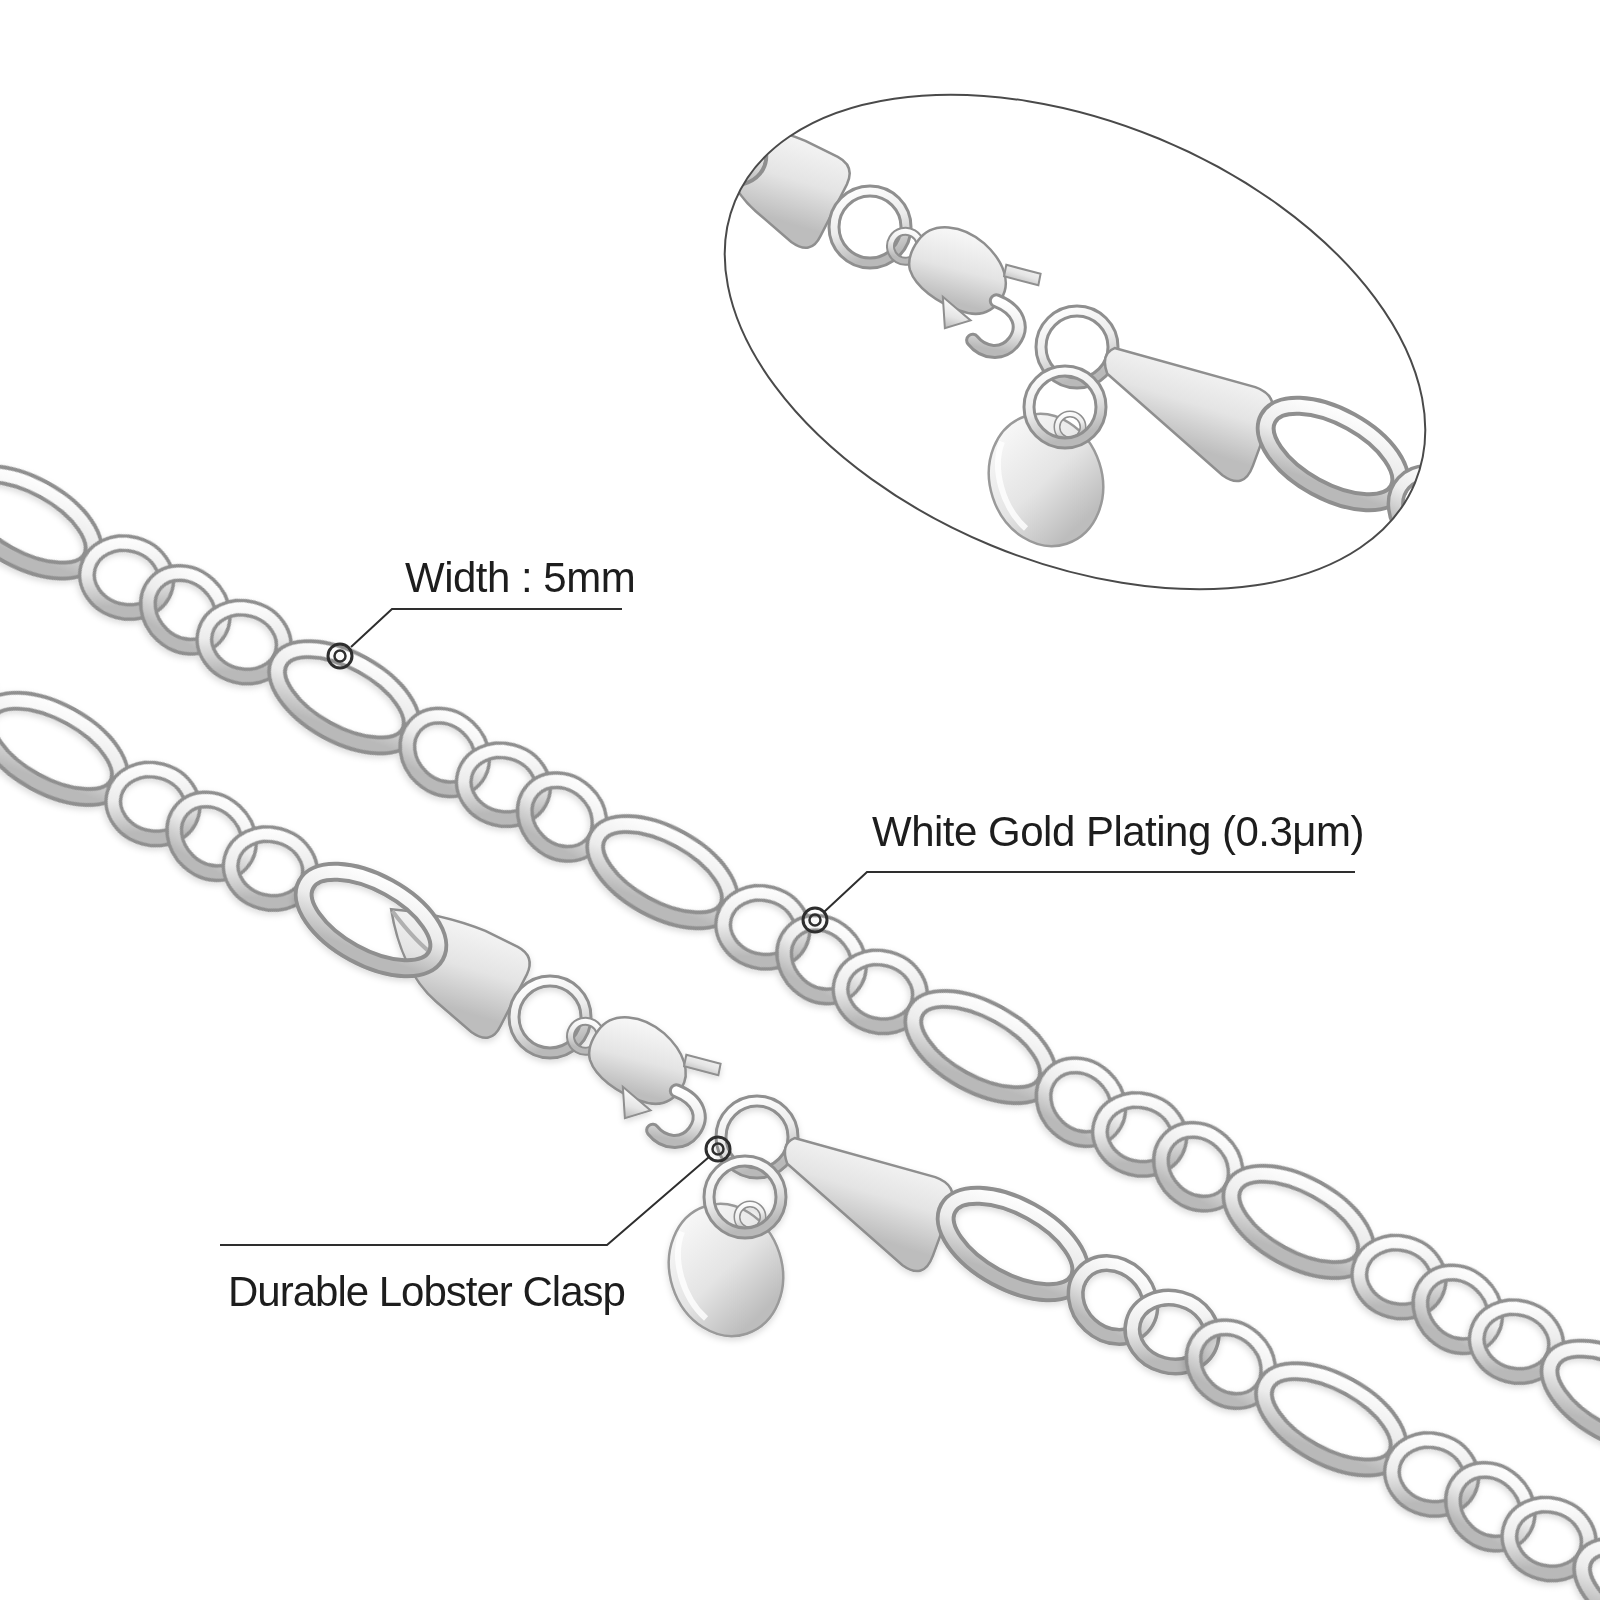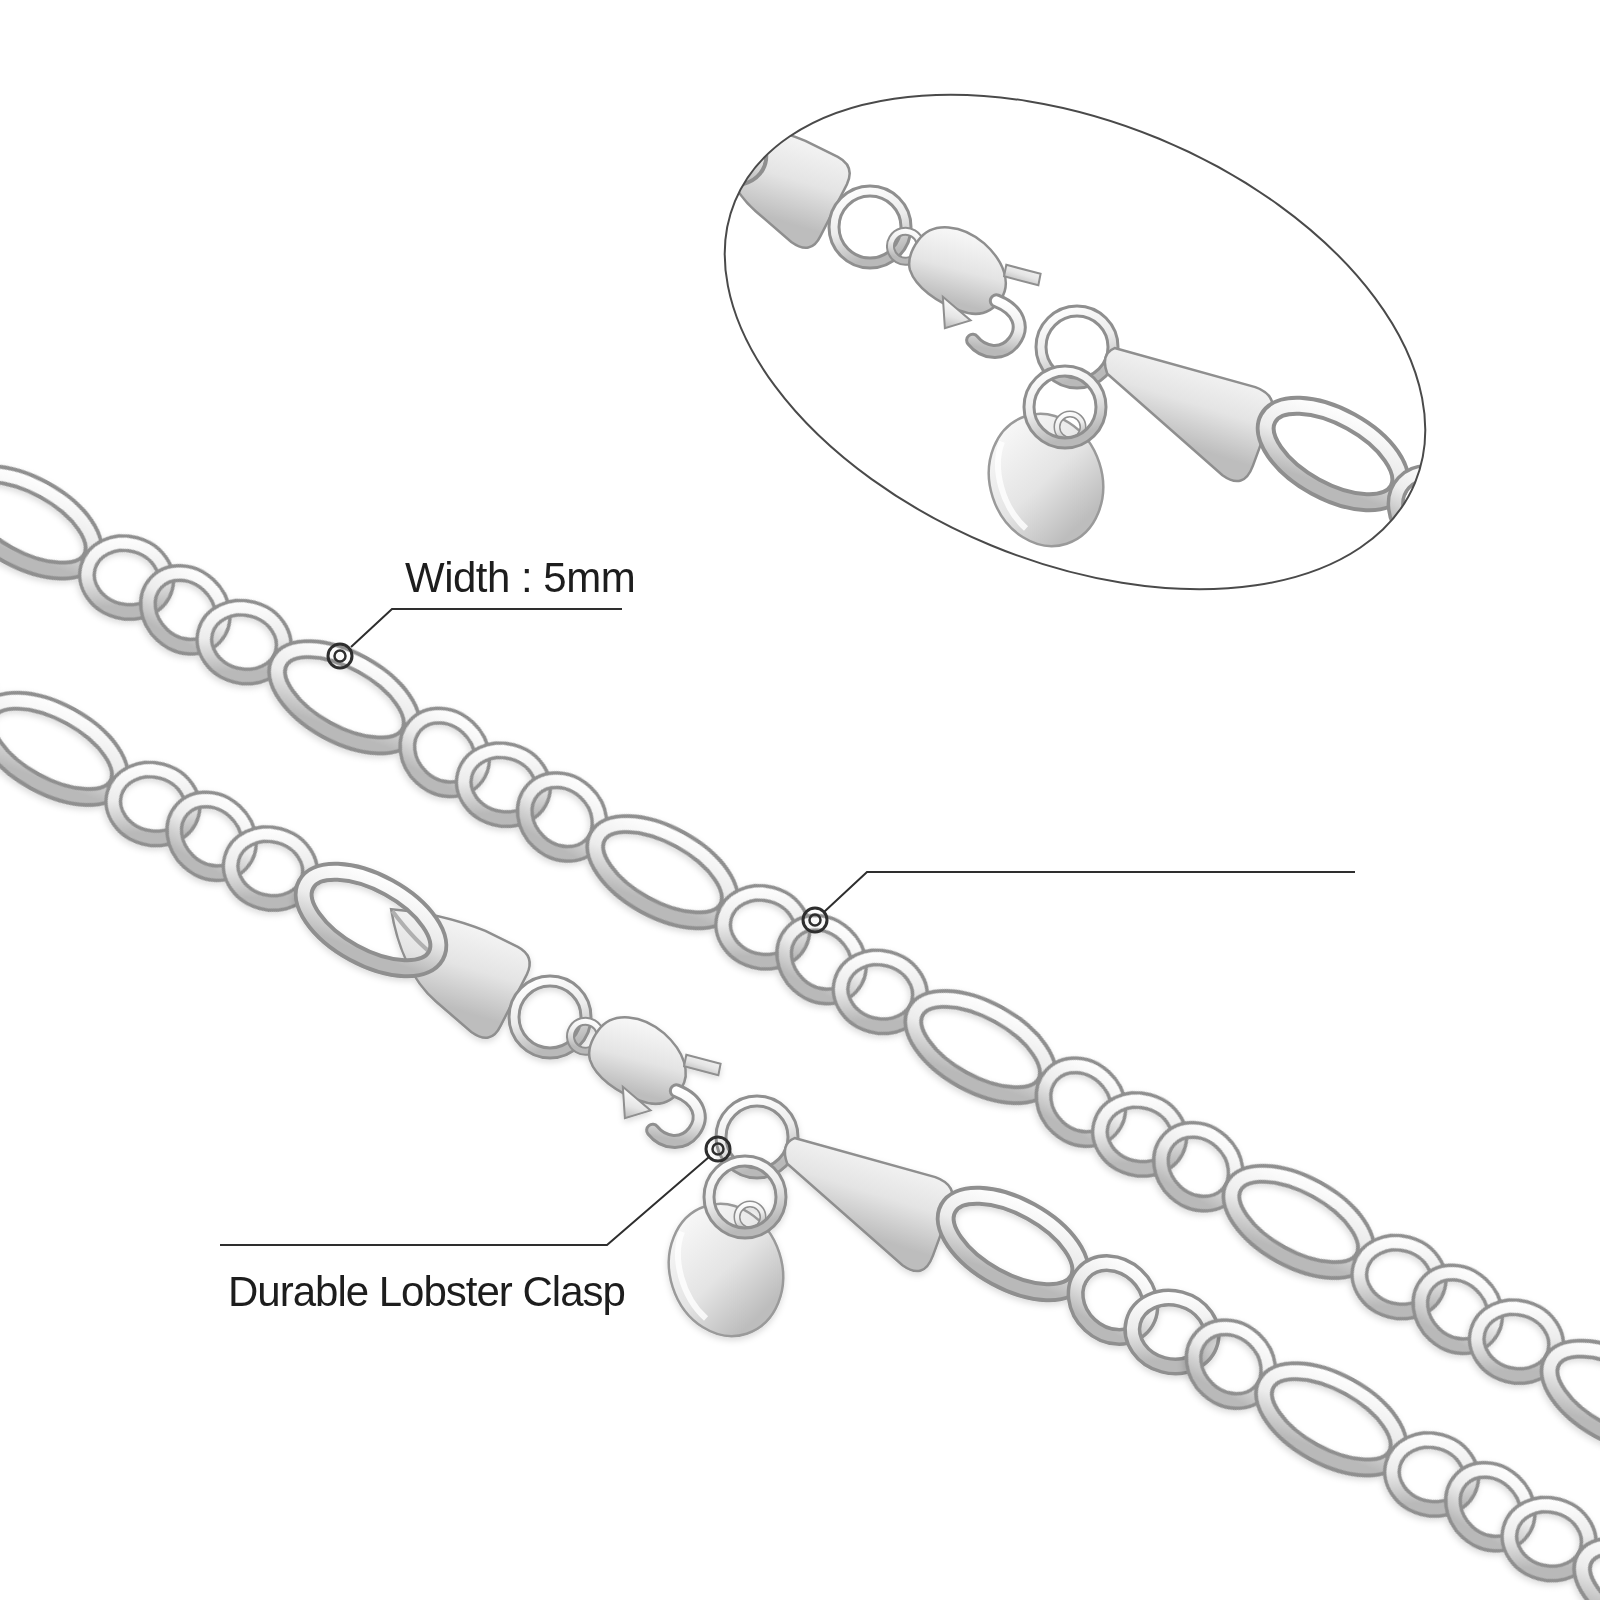--- a/index.html
+++ b/index.html
@@ -149,14 +149,15 @@
     <polyline points="622,609 392,609 351,647"></polyline>
     <polyline points="1355,872 867,872 824,912"></polyline>
     <polyline points="220,1245 607,1245 709,1157"></polyline>
   </g>
   <use href="#anchorMark" transform="translate(340,656)"></use>
   <use href="#anchorMark" transform="translate(815,920)"></use>
   <use href="#anchorMark" transform="translate(718,1149)"></use>
 </svg>
 
   <div class="lab" id="lab-width">Width : 5mm</div>
+  <div class="lab" id="lab-plating">White Gold Plating (0.3μm)</div>
   <div class="lab" id="lab-clasp">Durable Lobster Clasp</div>
 </div>
 
 </body></html>

